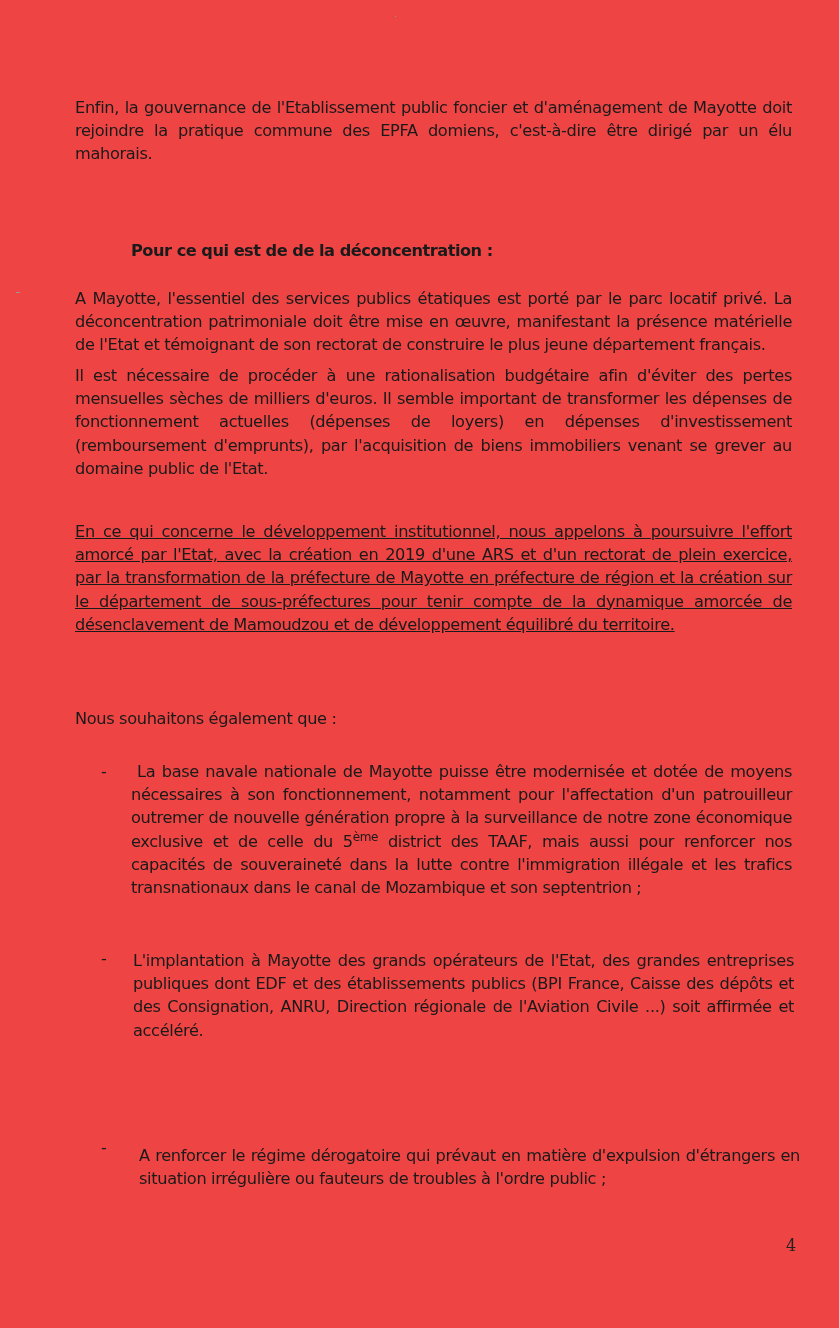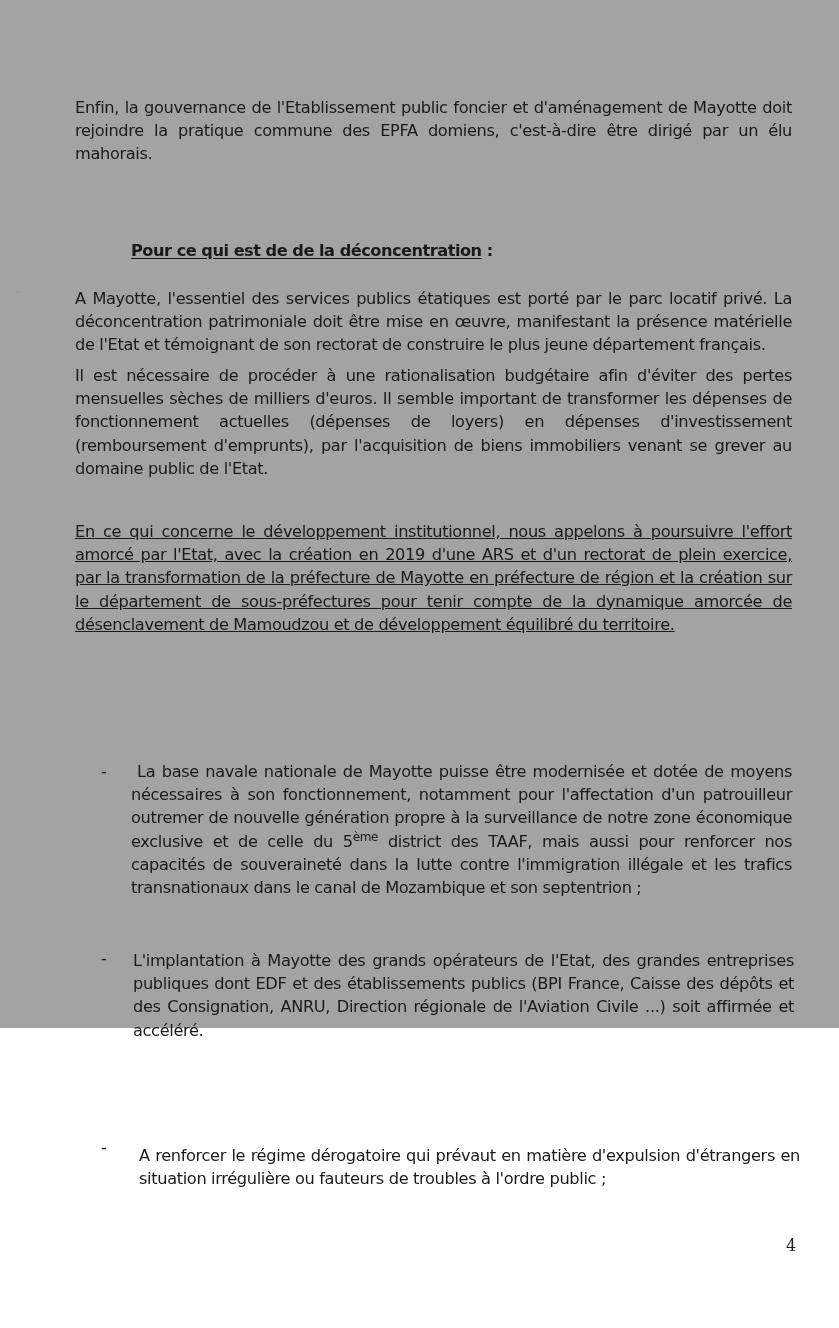--- a/index.html
+++ b/index.html
@@ -1,31 +1,31 @@
 <!DOCTYPE html>
 <html><head>
 <meta charset="utf-8">
 <style>
   html, body { margin: 0; padding: 0; background: #ffffff; }
   body { width: 839px; height: 1328px; position: relative; overflow: hidden; }
   .page {
-    position: absolute; left: 0; top: 0; width: 839px; height: 1028px;
-    background: #a3a3a3; color: #1a1a1a;
+    position: absolute; left: 0; top: 0; width: 839px; height: 1328px;
+    background: #ef4444; color: #1a1a1a;
     font-family: "DejaVu Sans", sans-serif;
     font-size: 16.2px;
     line-height: 23.2px;
     letter-spacing: -0.35px;
   }
   .block { position: absolute; left: 75px; width: 717px; text-align: justify; }
   .block p { margin: 0; }
   .last { text-align-last: left; }
   .heading {
     position: absolute; left: 131px; font-weight: bold; letter-spacing: -0.5px;
   }
-  .heading .u { text-decoration: underline; text-underline-offset: 2px; text-align: center; }
+  .heading .u { text-underline-offset: 2px; text-align: center; }
   .bullet { position: absolute; left: 75px; width: 717px; }
   .bullet .dash { position: absolute; left: 26px; top: 0; }
   .bullet .txt { position: absolute; left: 56px; width: 661px; text-align: justify; }
   sup { font-size: 12px; line-height: 0; position: relative; top: -1px; vertical-align: 5px; }
   .pagenum {
     position: absolute; left: 786px; top: 1234px;
     font-family: "DejaVu Serif", serif; font-size: 16px; color: #222;
   }
   .speck { position: absolute; width: 1px; height: 1px; background: #999; }
 </style>
@@ -50,20 +50,23 @@
   </div>
 
   <div class="block last" style="top:364px;">
     <p>Il est nécessaire de procéder à une rationalisation budgétaire afin d'éviter des pertes mensuelles sèches de milliers d'euros. Il semble important de transformer les dépenses de fonctionnement actuelles (dépenses de loyers) en dépenses d'investissement (remboursement d'emprunts), par l'acquisition de biens immobiliers venant se grever au domaine public de l'Etat.</p>
   </div>
 
   <div class="block last" style="top:520px;text-decoration:underline;">
     <p>En ce qui concerne le développement institutionnel, nous appelons à poursuivre l'effort amorcé par l'Etat, avec la création en 2019 d'une ARS et d'un rectorat de plein exercice, par la transformation de la préfecture de Mayotte en préfecture de région et la création sur le département de sous-préfectures pour tenir compte de la dynamique amorcée de désenclavement de Mamoudzou et de développement équilibré du territoire.</p>
   </div>
 
+  <div class="block last" style="top:707px;">
+    <p>Nous souhaitons également que :</p>
+  </div>
 
   <div class="bullet" style="top:760px;">
     <span class="dash">-</span>
     <p class="txt last" style="margin:0;text-indent:6px;"><span>La base navale nationale de Mayotte puisse être modernisée et dotée de moyens nécessaires à son fonctionnement, notamment pour l'affectation d'un patrouilleur outremer de nouvelle génération propre à la surveillance de notre zone économique exclusive et de celle du 5</span><sup>ème</sup><span> district des TAAF, mais aussi pour renforcer nos capacités de souveraineté dans la lutte contre l'immigration illégale et les trafics transnationaux dans le canal de Mozambique et son septentrion ;</span></p>
   </div>
 
   <div class="bullet" style="top:947px;">
     <span class="dash">-</span>
     <p class="txt last" style="margin:2px;">L'implantation à Mayotte des grands opérateurs de l'Etat, des grandes entreprises publiques dont EDF et des établissements publics (BPI France, Caisse des dépôts et des Consignation, ANRU, Direction régionale de l'Aviation Civile ...) soit affirmée et accéléré.</p>
   </div>

